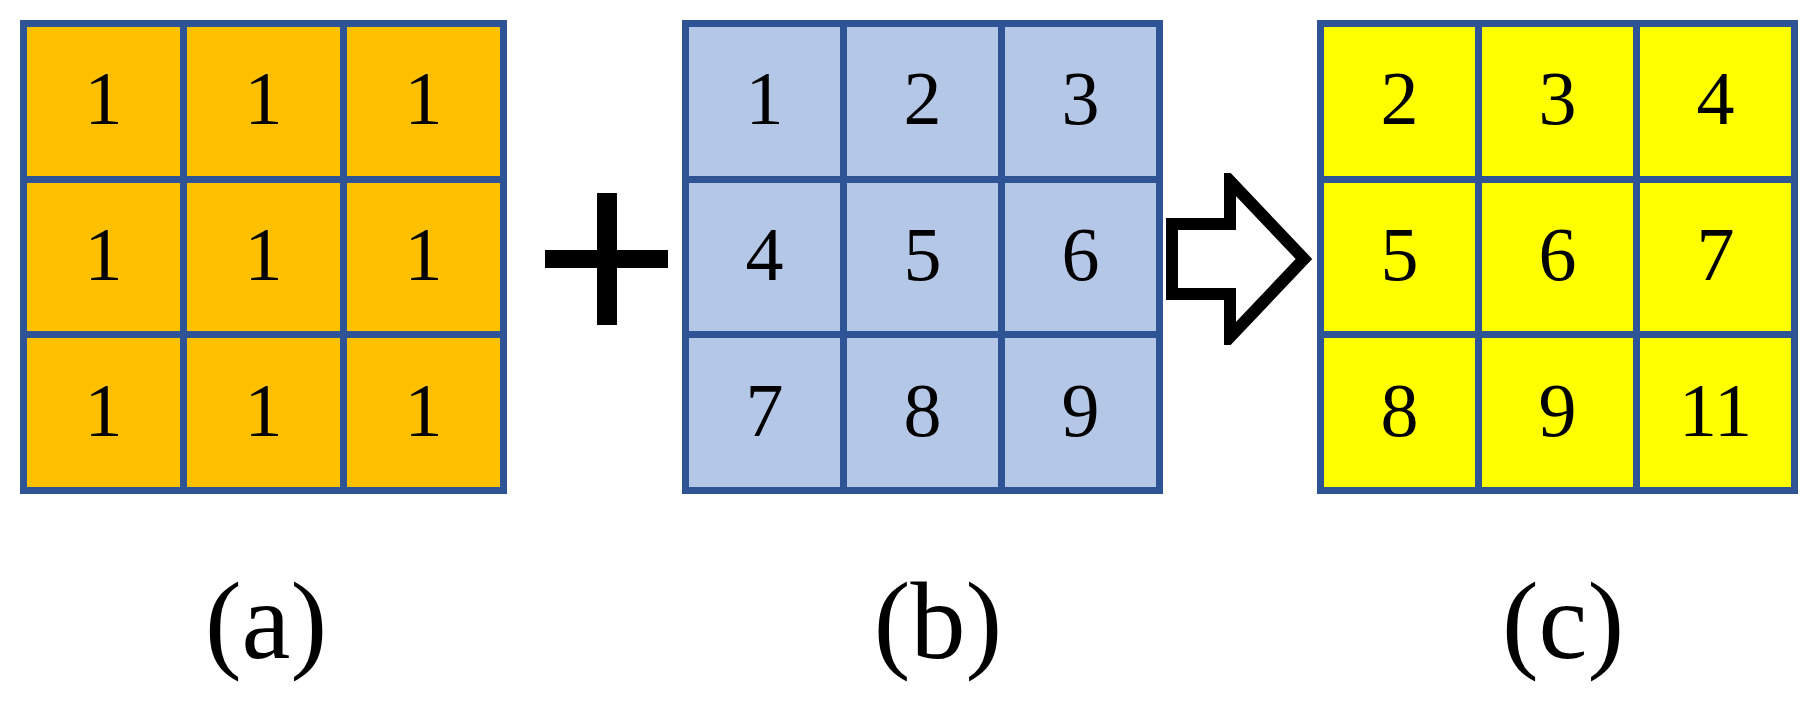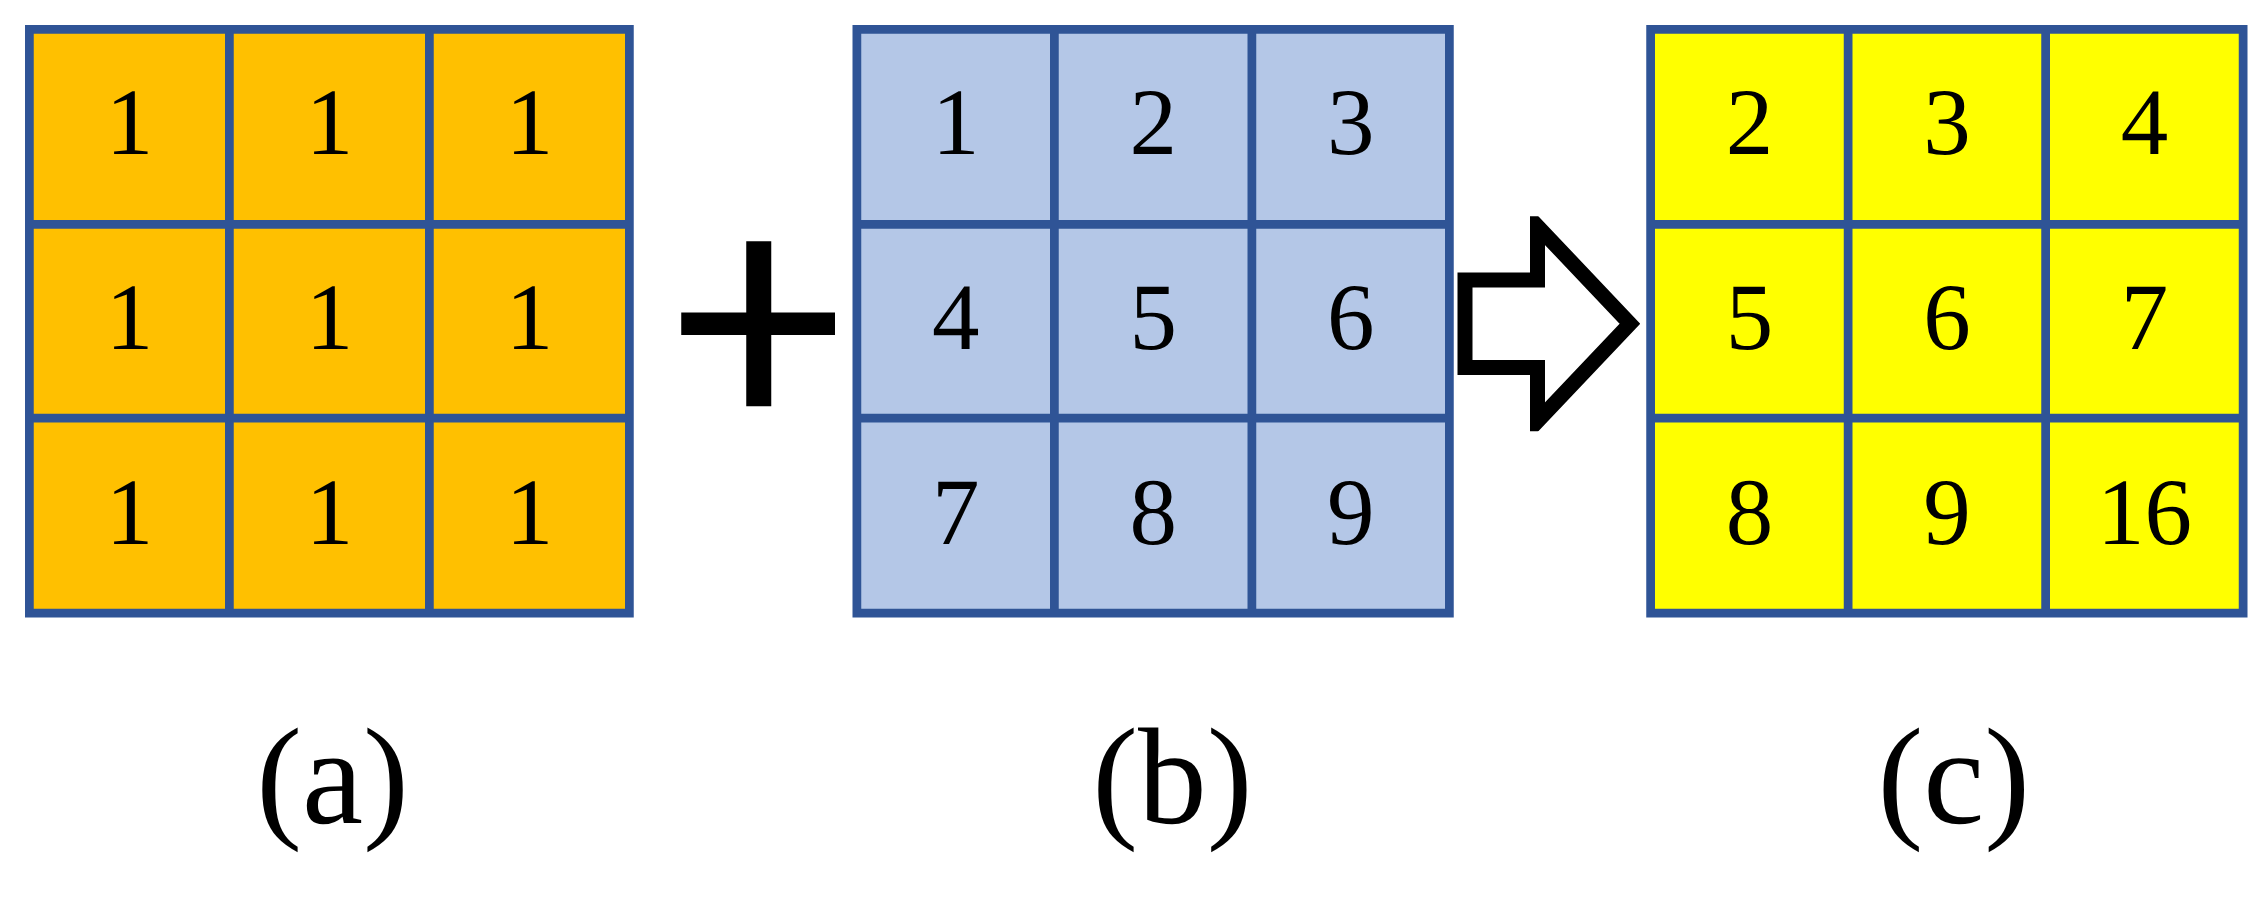--- a/index.html
+++ b/index.html
@@ -122,21 +122,21 @@
 
   <div class="matrix matrix-c" style="background: rgb(47, 84, 150);">
       <div class="cell" style="background: rgb(255, 255, 0); color: rgb(0, 0, 0);">2</div>
       <div class="cell" style="background: rgb(255, 255, 0); color: rgb(0, 0, 0);">3</div>
       <div class="cell" style="background: rgb(255, 255, 0); color: rgb(0, 0, 0);">4</div>
       <div class="cell" style="background: rgb(255, 255, 0); color: rgb(0, 0, 0);">5</div>
       <div class="cell" style="background: rgb(255, 255, 0); color: rgb(0, 0, 0);">6</div>
       <div class="cell" style="background: rgb(255, 255, 0); color: rgb(0, 0, 0);">7</div>
       <div class="cell" style="background: rgb(255, 255, 0); color: rgb(0, 0, 0);">8</div>
       <div class="cell" style="background: rgb(255, 255, 0); color: rgb(0, 0, 0);">9</div>
-      <div class="cell" style="background: rgb(255, 255, 0); color: rgb(0, 0, 0);">16</div>
+      <div class="cell" style="background: rgb(255, 255, 0); color: rgb(0, 0, 0);">11</div>
     </div>
 
   <div class="caption caption-a">(a)</div>
 
   <div class="caption caption-b">(b)</div>
 
   <div class="caption caption-c">(c)</div>
 
 </div>
 

